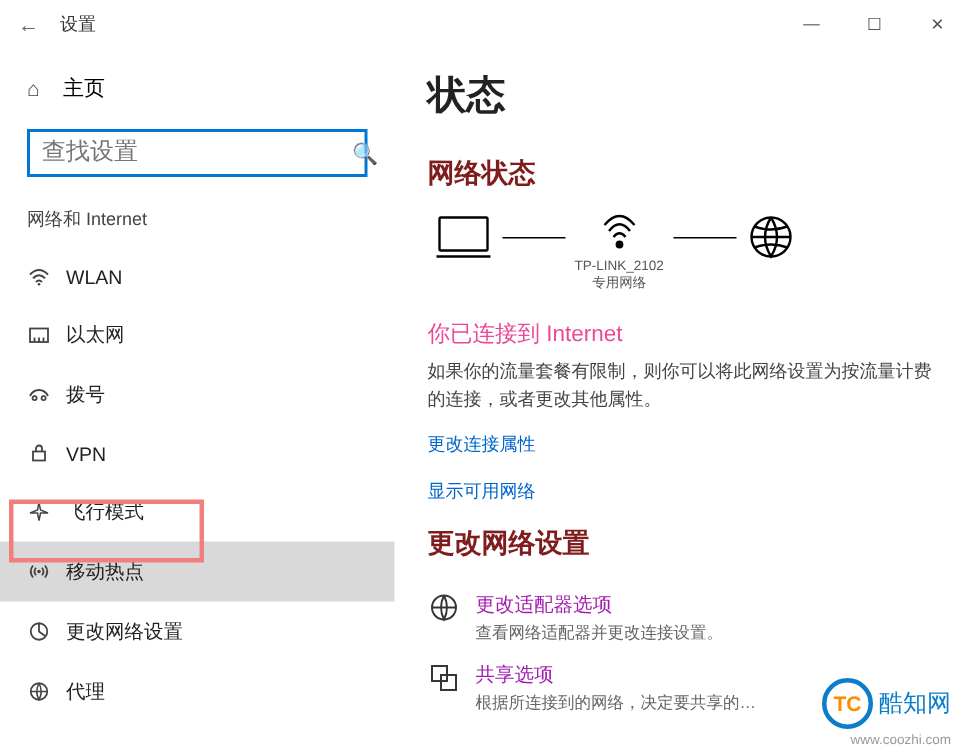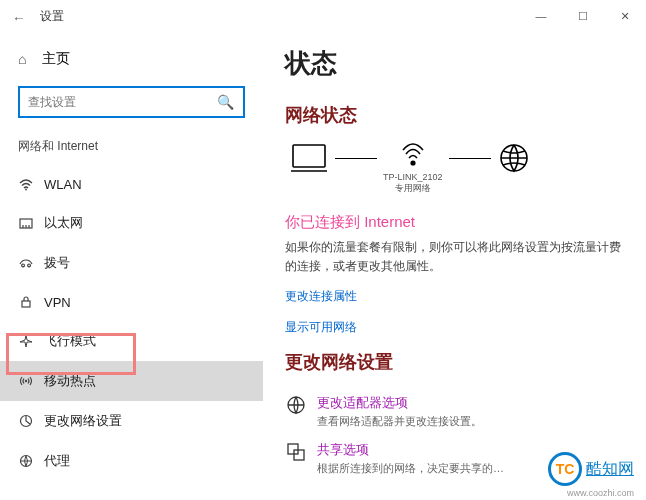--- a/index.html
+++ b/index.html
@@ -7,21 +7,21 @@
 .title-bar { height: 32px; display: flex; align-items: center; padding: 0 0 0 12px; font-size: 12px; color: #333; }
 .title-bar .back { width: 28px; color: #666; font-size: 14px; cursor: pointer; }
 .title-bar .title-text { flex: 1; }
 .title-bar .win-btns { display: flex; }
 .title-bar .win-btns span { width: 42px; height: 32px; display: flex; align-items: center; justify-content: center; font-size: 11px; color: #555; cursor: pointer; font-family: "Segoe MDL2 Assets", sans-serif; }
 .content { display: flex; height: calc(100% - 32px); }
 .sidebar { width: 263px; padding-top: 10px; background: #fff; }
 .home-row { display: flex; align-items: center; padding: 8px 18px; font-size: 14px; cursor: pointer; }
 .home-row .icon { width: 24px; color: #444; }
 .search-box { margin: 10px 18px 14px; height: 32px; border: 2px solid #0078d7; background: #fff; display: flex; align-items: center; padding: 0 8px; }
-.search-box input { flex: 1; border: 0; outline: 0; font-size: 12px; color: #888; background: transparent; }
+.search-box input { flex: 1; border: 0; outline: 0; font-size: 16px; color: #888; background: transparent; }
 .search-box .sicon { color: #888; font-size: 14px; }
 .cat-header { padding: 6px 18px 10px; font-size: 12px; color: #444; }
 .nav-item { display: flex; align-items: center; padding: 11px 18px; font-size: 13px; color: #222; cursor: pointer; position: relative; }
 .nav-item .icon { width: 26px; color: #444; display: flex; align-items: center; }
 .nav-item.highlighted { background: #d9d9d9; }
 .highlight-box { position: absolute; border: 3px solid #f08080; pointer-events: none; }
 .main { flex: 1; padding: 14px 18px 0 22px; overflow: hidden; }
 .main h1 { font-size: 26px; font-weight: 600; color: #222; margin-bottom: 22px; }
 .main h2 { font-size: 18px; font-weight: 700; color: #7f1d1d; margin-bottom: 14px; }
 .net-diagram { display: flex; align-items: center; margin: 0 4px 8px; }
@@ -30,21 +30,21 @@
 .net-diagram svg { stroke: #000; fill: none; stroke-width: 1.6; }
 .connected-title { font-size: 15px; color: #ec4899; margin: 18px 0 6px; }
 .p-desc { font-size: 12px; color: #444; line-height: 1.6; margin-bottom: 12px; }
 .link { color: #0066cc; font-size: 12px; margin: 6px 0 14px; display: block; cursor: pointer; }
 .opt-row { display: flex; align-items: flex-start; padding: 6px 0; cursor: pointer; }
 .opt-row .icon { width: 32px; color: #333; }
 .opt-row .txt .t1 { font-size: 13px; color: #a21caf; }
 .opt-row .txt .t2 { font-size: 11px; color: #666; margin-top: 2px; }
 .watermark { position: absolute; right: 12px; bottom: 14px; display: flex; align-items: center; }
 .watermark .circ { width: 34px; height: 34px; border: 3px solid #0a7ecb; border-radius: 50%; display: flex; align-items: center; justify-content: center; color: #ff8c00; font-size: 14px; font-weight: bold; background: #fff; }
-.watermark .wt { margin-left: 4px; font-size: 16px; color: #0a7ecb; font-weight: 500; text-decoration: underline; }
+.watermark .wt { margin-left: 4px; font-size: 16px; color: #0a7ecb; font-weight: 500; }
 .watermark .wu { position: absolute; bottom: -12px; right: 0; font-size: 9px; color: #999; }
 </style>
 </head>
 <body>
 
 <div class="title-bar">
   <span class="back">←</span>
   <span class="title-text">设置</span>
   <div class="win-btns">
     <span>—</span>

